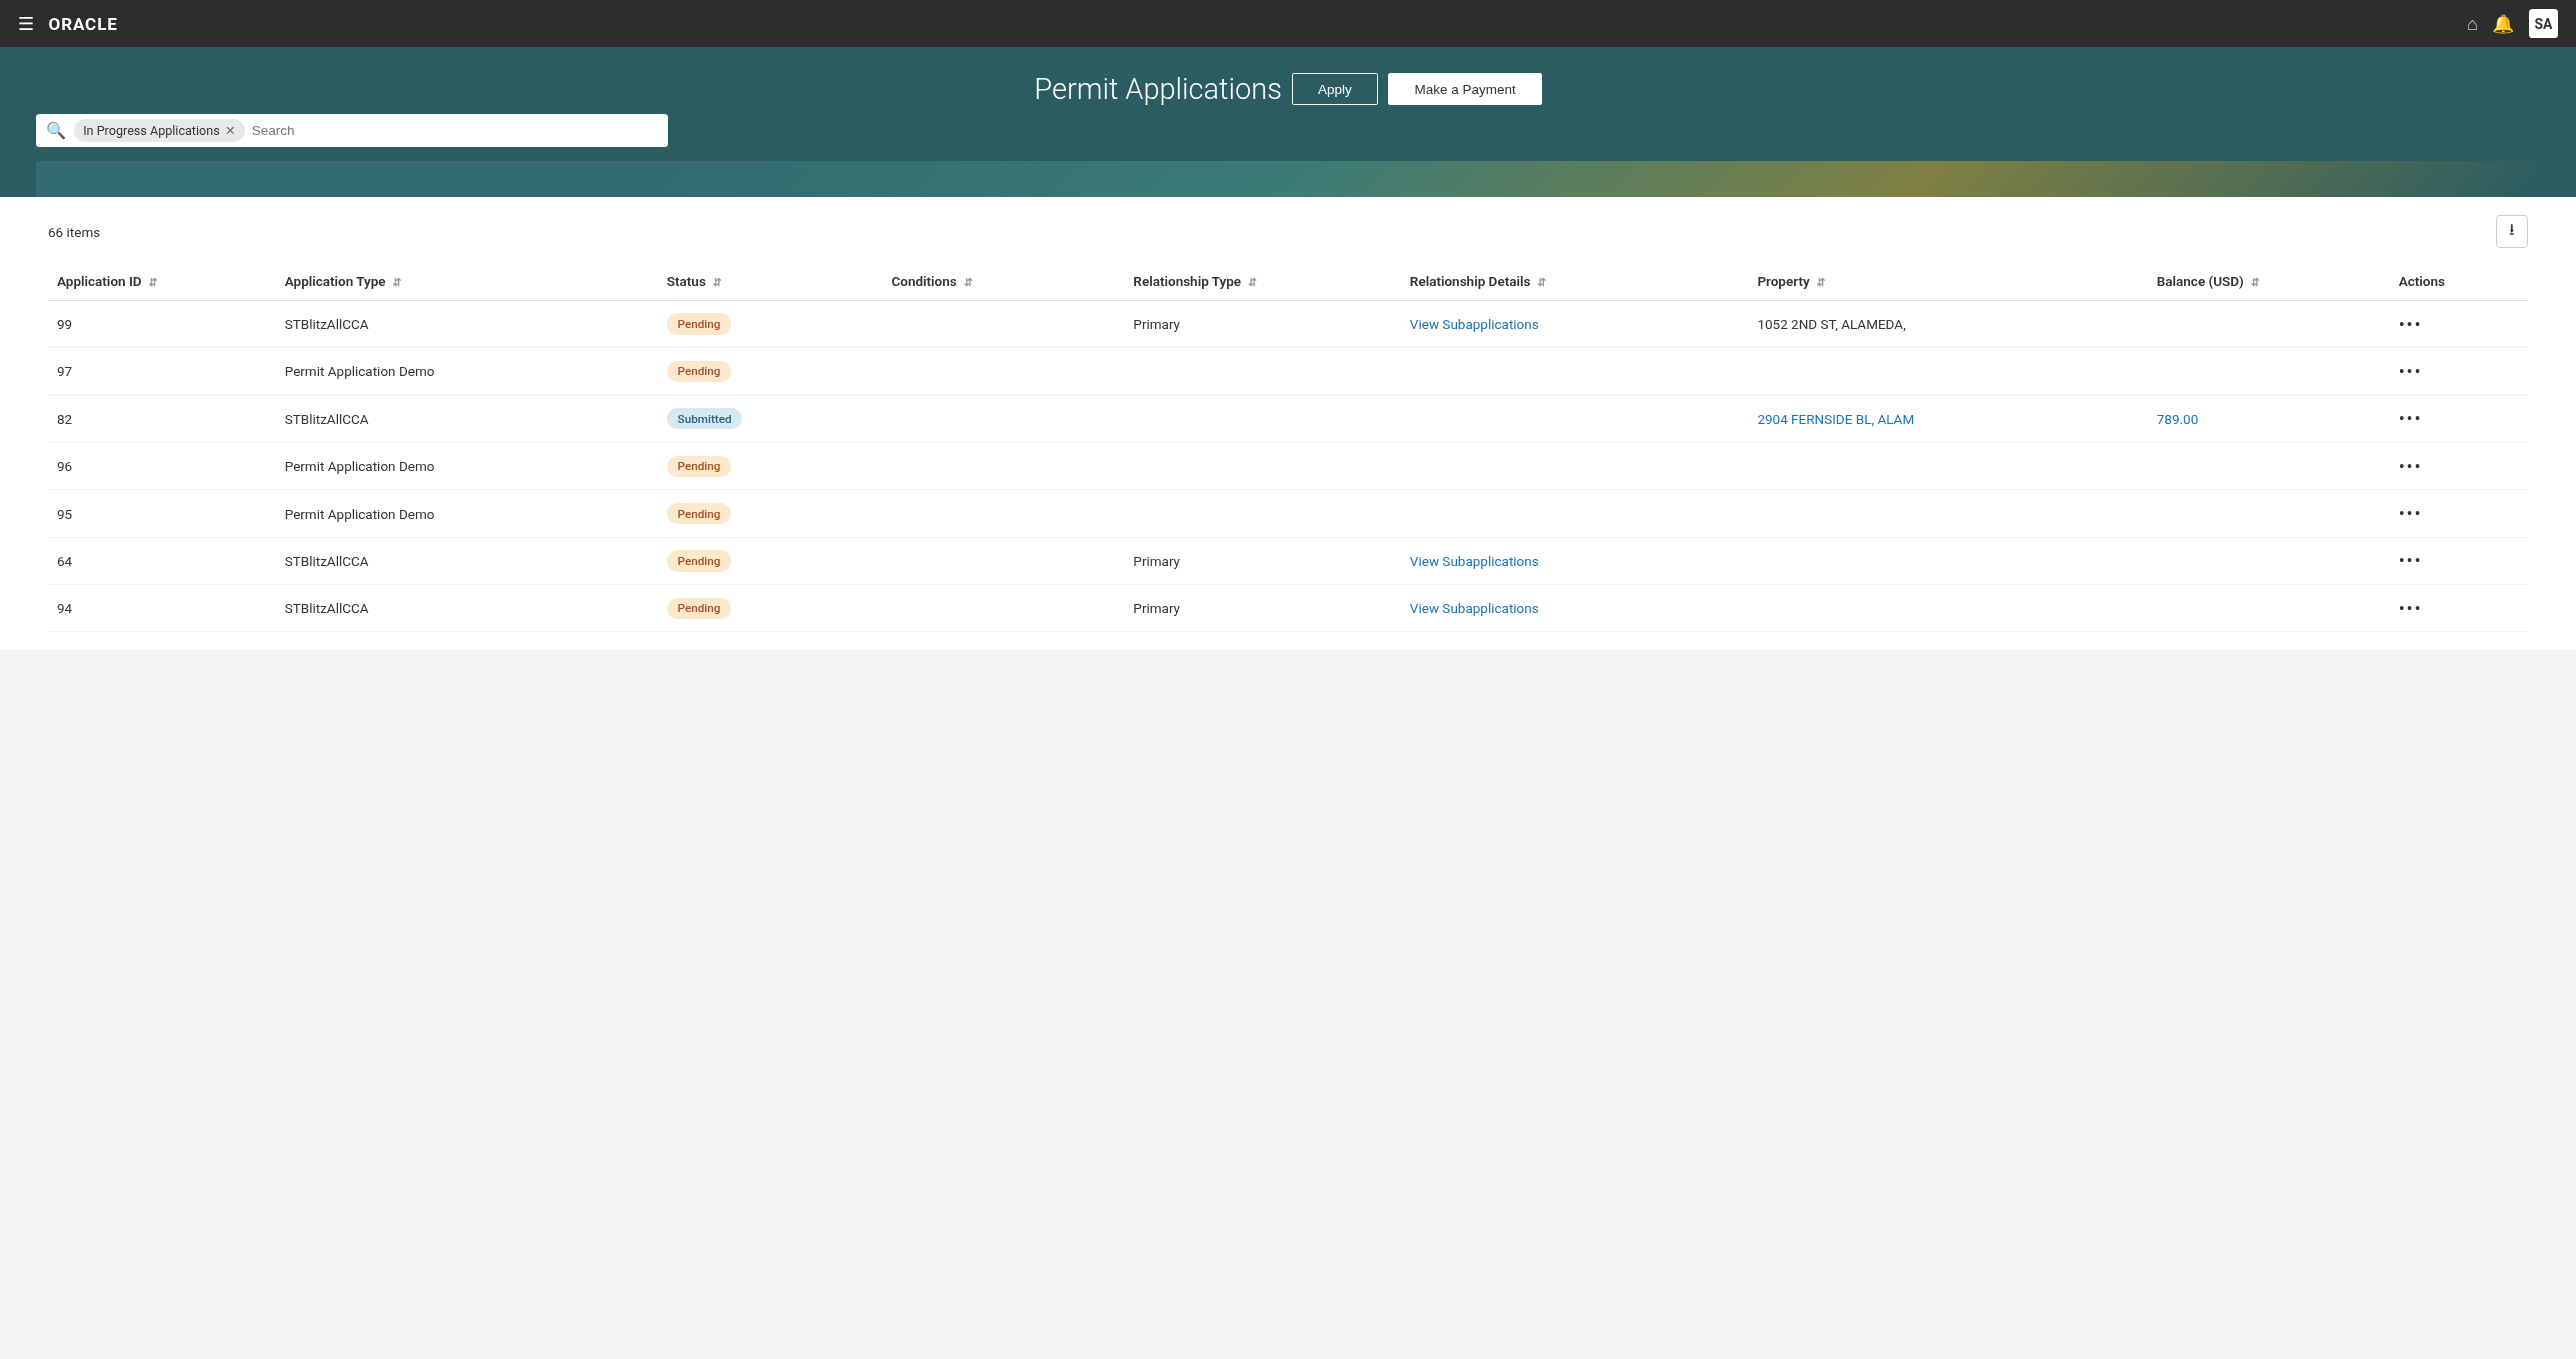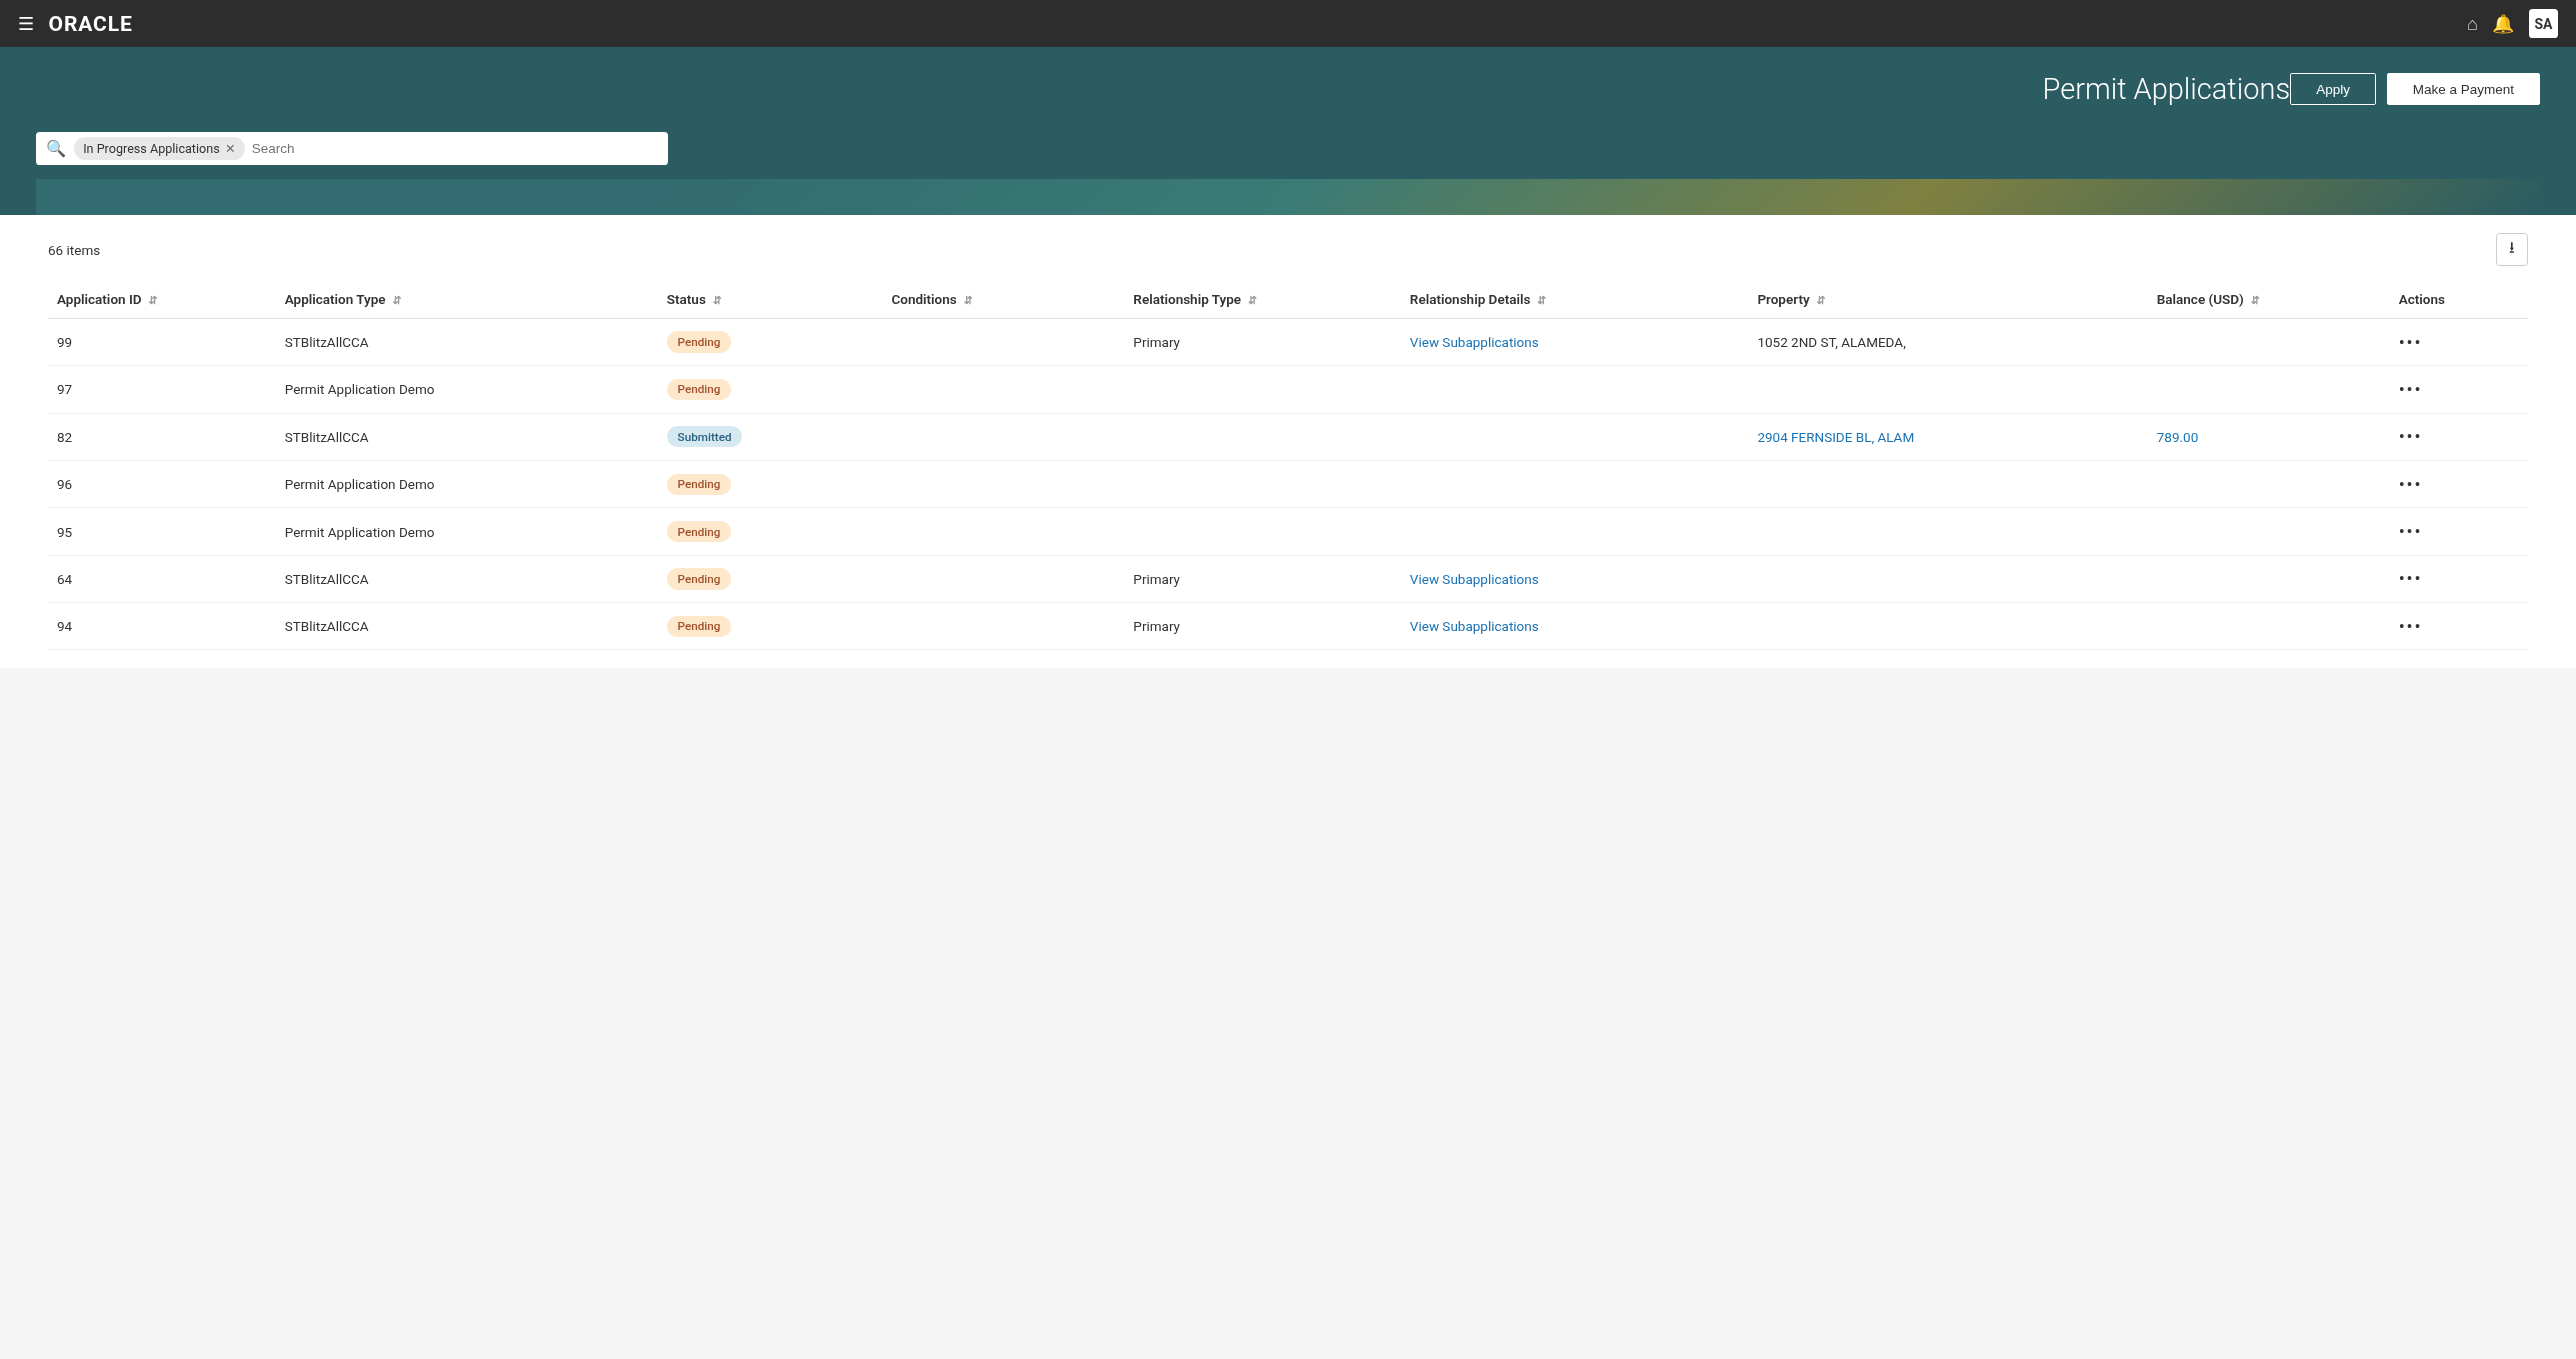--- a/index.html
+++ b/index.html
@@ -9,41 +9,42 @@
     .top-nav {
       background: #2d2d2d;
       height: 47px;
       display: flex;
       align-items: center;
       padding: 0 18px;
       justify-content: space-between;
     }
     .nav-left { display: flex; align-items: center; gap: 14.4px; }
     .hamburger { color: #fff; font-size: 18px; cursor: pointer; }
-    .oracle-logo { color: #fff; font-size: 21px; font-weight: bold; letter-spacing: 0.9px; }
+    .oracle-logo { color: #fff; font-size: 17px; font-weight: bold; letter-spacing: 0.9px; }
     .nav-right { display: flex; align-items: center; gap: 14.4px; }
     .nav-icon { color: #ccc; font-size: 18px; cursor: pointer; }
     .user-avatar {
       width: 29px; height: 29px; background: #fff; color: #333;
       border-radius: 3.6px; display: flex; align-items: center; justify-content: center;
       font-size: 14px; font-weight: bold; cursor: pointer;
     }
 
     
     .header-banner {
       background: #2a5c62;
       padding: 25px 36px 0 36px;
       position: relative;
       overflow: hidden;
     }
     .header-top-row {
       display: flex;
       align-items: center;
-      justify-content: flex-end;
-      margin-bottom: 26px;
+      justify-content: center;
+      margin-bottom: 8px;
+      gap: 10px;
     }
     .page-title {
       color: #fff;
       font-size: 29px;
       font-weight: 300;
     }
     .header-buttons { display: flex; gap: 10.8px; }
     .btn-apply {
       background: #2a5c62;
       color: #fff;

